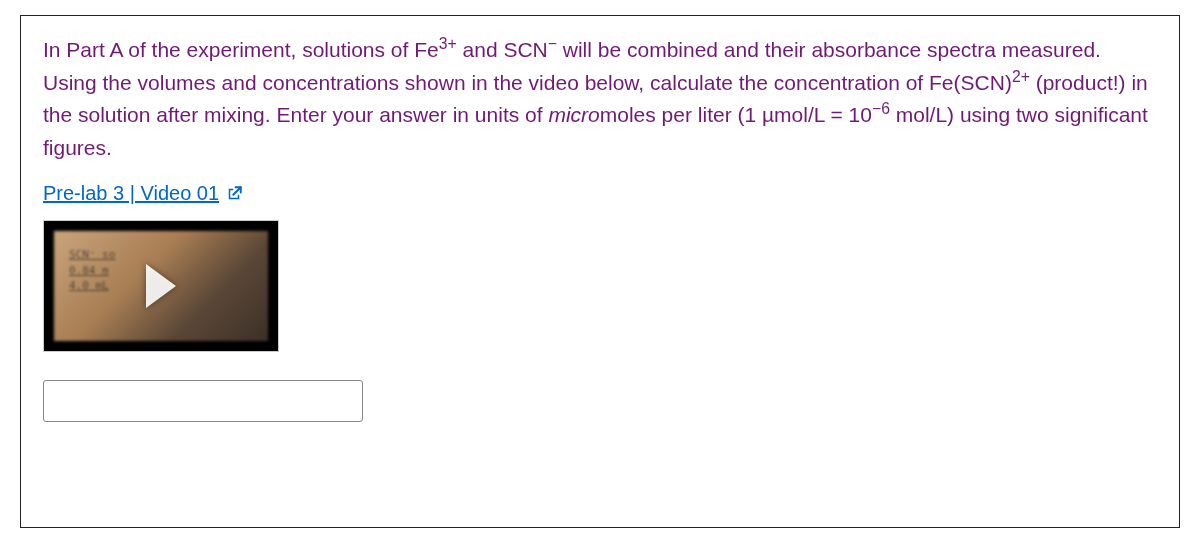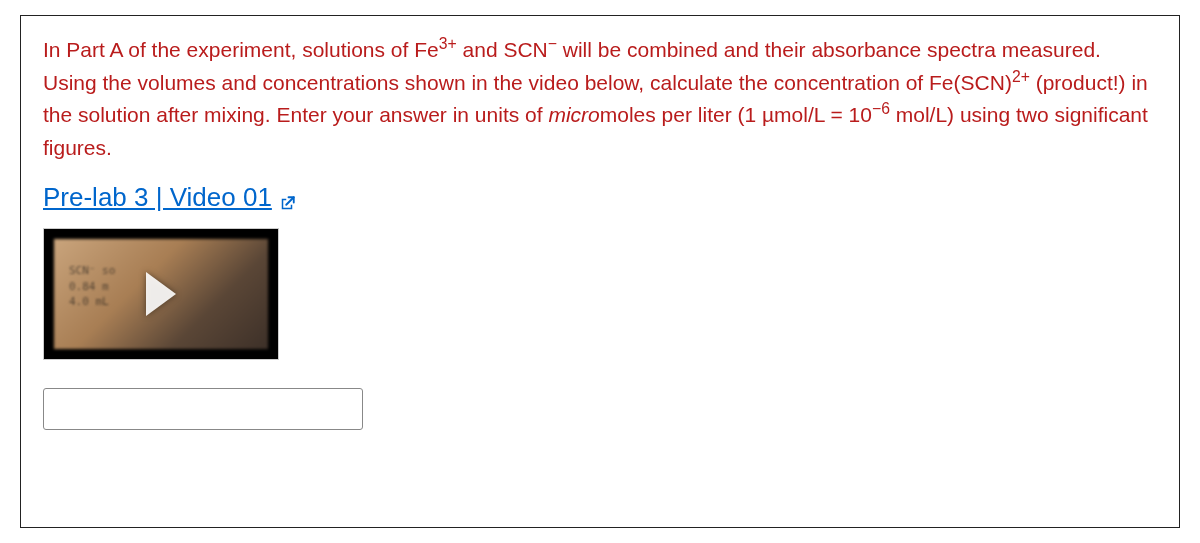--- a/index.html
+++ b/index.html
@@ -16,35 +16,35 @@
       position: relative;
     }
     .container {
       border: 1px solid #222;
       padding: 18px 22px;
       height: 513px;
     }
     .question-text {
       font-size: 21px;
       line-height: 1.55;
-      color: #b91c1c;
+      color: #701a75;
       margin-bottom: 18px;
     }
     .question-text sup {
       font-size: 0.75em;
       vertical-align: super;
       line-height: 0;
     }
     .question-text .italic {
       font-style: italic;
     }
     .video-link {
       color: #0066cc;
       text-decoration: underline;
-      font-size: 26px;
+      font-size: 20px;
       display: inline-flex;
       align-items: center;
       gap: 6px;
       cursor: pointer;
     }
     .external-icon {
       display: inline-block;
       width: 18px;
       height: 18px;
     }
@@ -62,27 +62,28 @@
       position: absolute;
       top: 10px;
       left: 10px;
       right: 10px;
       bottom: 10px;
       background: linear-gradient(135deg, #c9a47c 0%, #a87e54 40%, #5a4636 70%, #3d3028 100%);
       filter: blur(1.5px);
     }
     .thumb-label {
       position: absolute;
-      top: 34px;
+      top: 26px;
       left: 25px;
       color: rgba(20,20,20,0.6);
       font-size: 11px;
       line-height: 1.4;
       font-family: monospace;
       filter: blur(0.8px);
+      text-decoration: underline;
     }
     .play-overlay {
       position: absolute;
       top: 50%;
       left: 50%;
       transform: translate(-50%, -50%);
       width: 0;
       height: 0;
       border-left: 30px solid rgba(255,255,255,0.9);
       border-top: 22px solid transparent;

